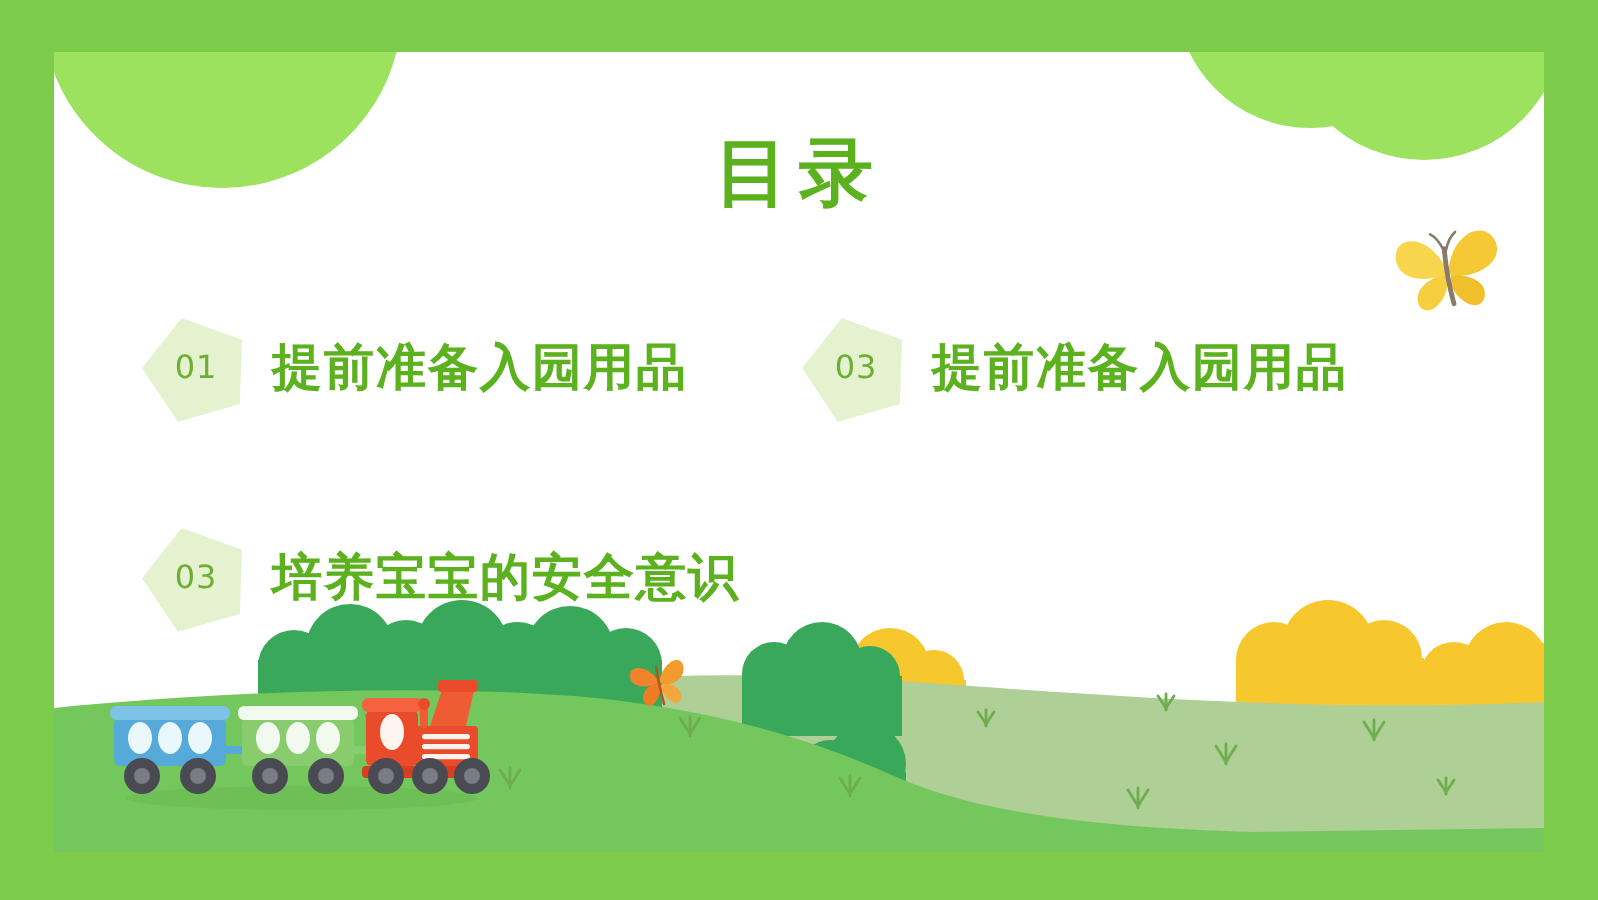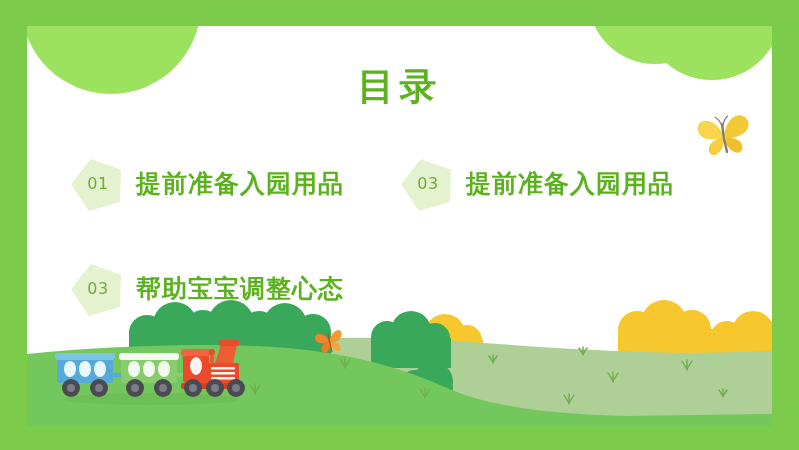--- a/index.html
+++ b/index.html
@@ -203,21 +203,21 @@
           <span class="num">03</span>
         </div>
         <div class="toc-label">提前准备入园用品</div>
       </div>
 
       <div class="toc-item">
         <div class="badge">
           <div class="pent"></div>
           <span class="num">03</span>
         </div>
-        <div class="toc-label">帮助宝宝调整心态</div>
+        <div class="toc-label">培养宝宝的安全意识</div>
       </div>
 
 
     </div>
 
     <svg class="landscape" viewBox="0 0 745 130" preserveAspectRatio="none">
 
       <g fill="#f7c72e">
         <circle cx="396" cy="44" r="16"></circle>
         <circle cx="418" cy="38" r="20"></circle>

